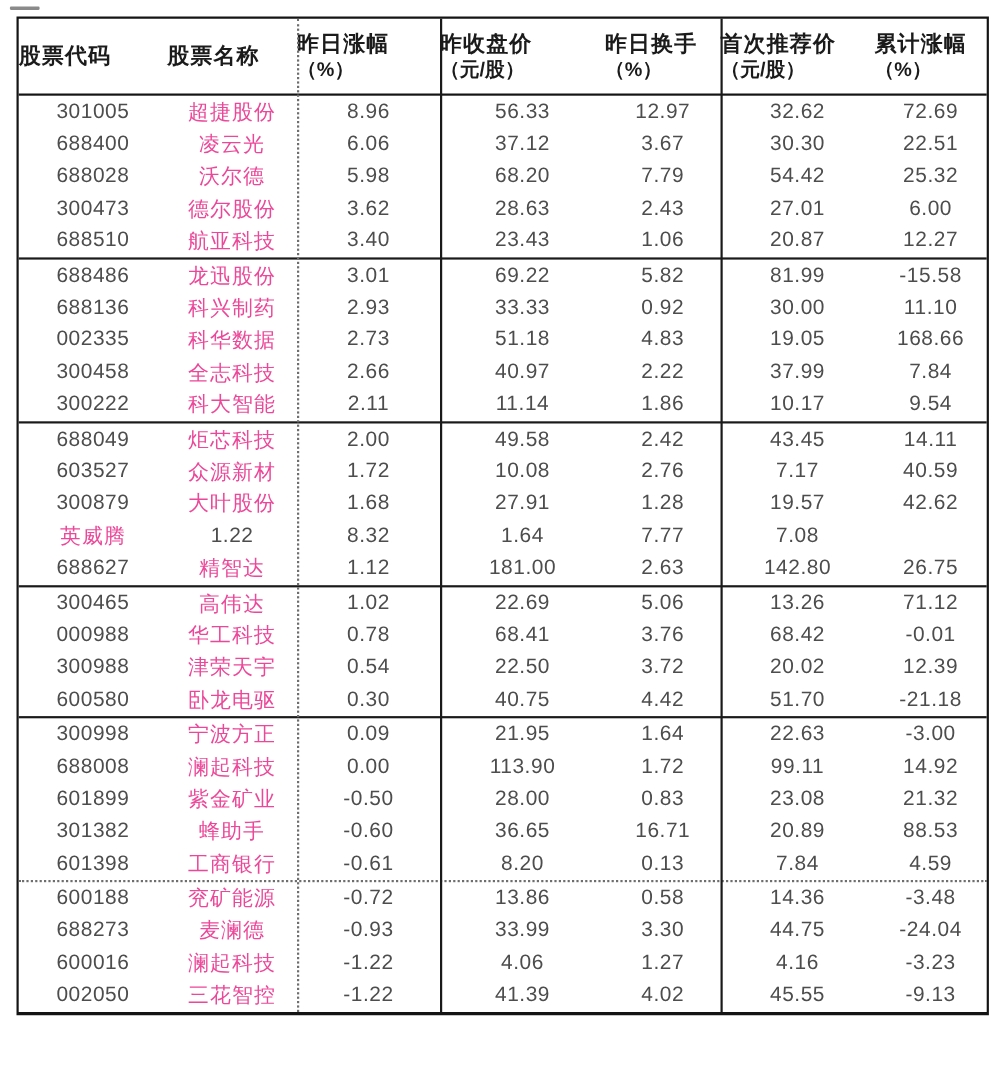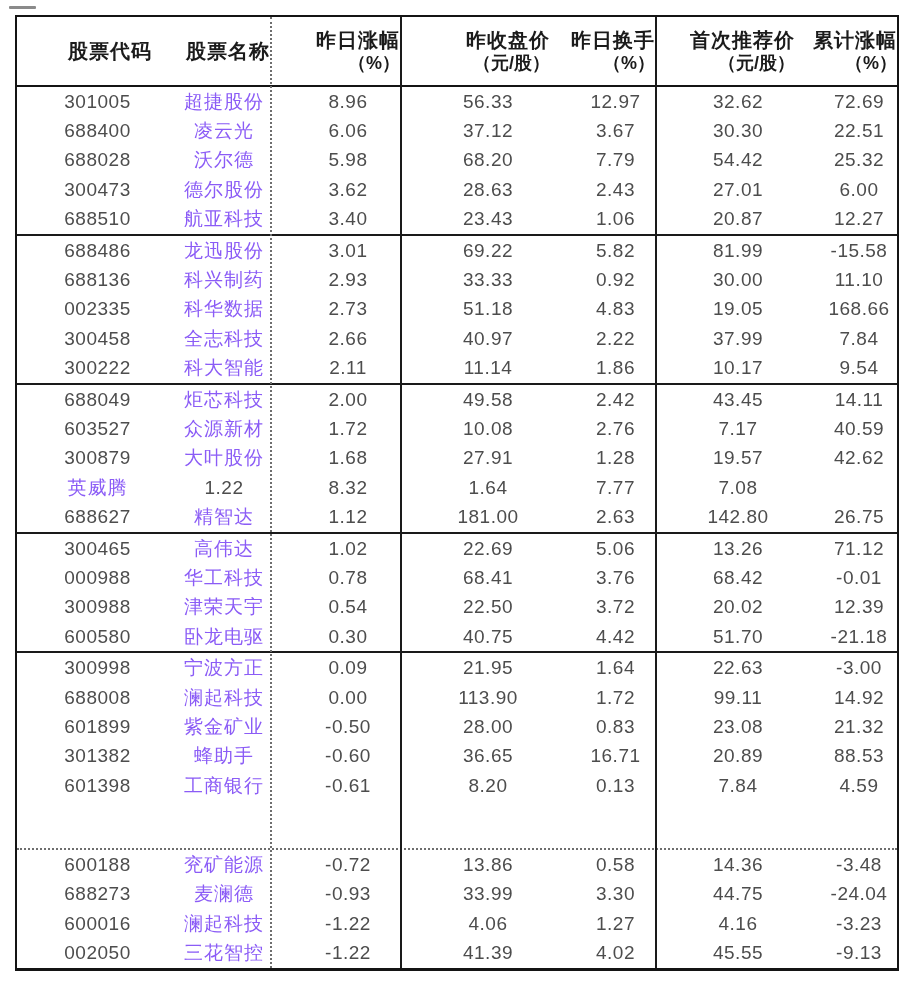--- a/index.html
+++ b/index.html
@@ -41,54 +41,53 @@
     grid-template-columns: 135px 118px 130px 150px 105px 140px 102px;
   }
   .thead {
     height: 68px;
     border-bottom: 2px solid #141414;
   }
   .thead .grid-row { height: 100%; }
   .hcell {
     display: flex;
     flex-direction: column;
-    align-items: flex-end;
+    align-items: flex-start;
     justify-content: center;
     text-align: center;
     color: #1b1b1b;
     font-weight: bold;
     font-size: 20px;
     line-height: 24px;
     letter-spacing: 1px;
   }
   .hcell .h-unit {
     font-size: 18px;
     line-height: 22px;
     letter-spacing: 0;
   }
   .group {
     border-top: 2px solid #1a1a1a;
-    padding-left: 13px;
   }
   .group:first-child { border-top: none; }
-  .group.dotted-top { border-top: 2px dotted #6e6e6e; margin-top: 48px; }
+  .group.dotted-top { border-top: 2px dotted #6e6e6e; }
   .trow {
     height: 29.4px;
   }
   .tcell {
     display: flex;
     align-items: center;
     justify-content: center;
     text-align: center;
     font-size: 19px;
     color: #4d4d4d;
     letter-spacing: 0.5px;
     white-space: nowrap;
   }
-  .tcell.name { color: #8b5cf6; letter-spacing: 1px; }
+  .tcell.name { color: #ec4899; letter-spacing: 1px; }
   .vline {
     position: absolute;
     top: 0;
     bottom: 0;
     width: 0;
   }
   .vline.solid { border-left: 2px solid #1a1a1a; }
   .vline.dotted { border-left: 2px dotted #6e6e6e; }
   .vline.pos-1 { left: 253px; }
   .vline.pos-2 { left: 383px; }

